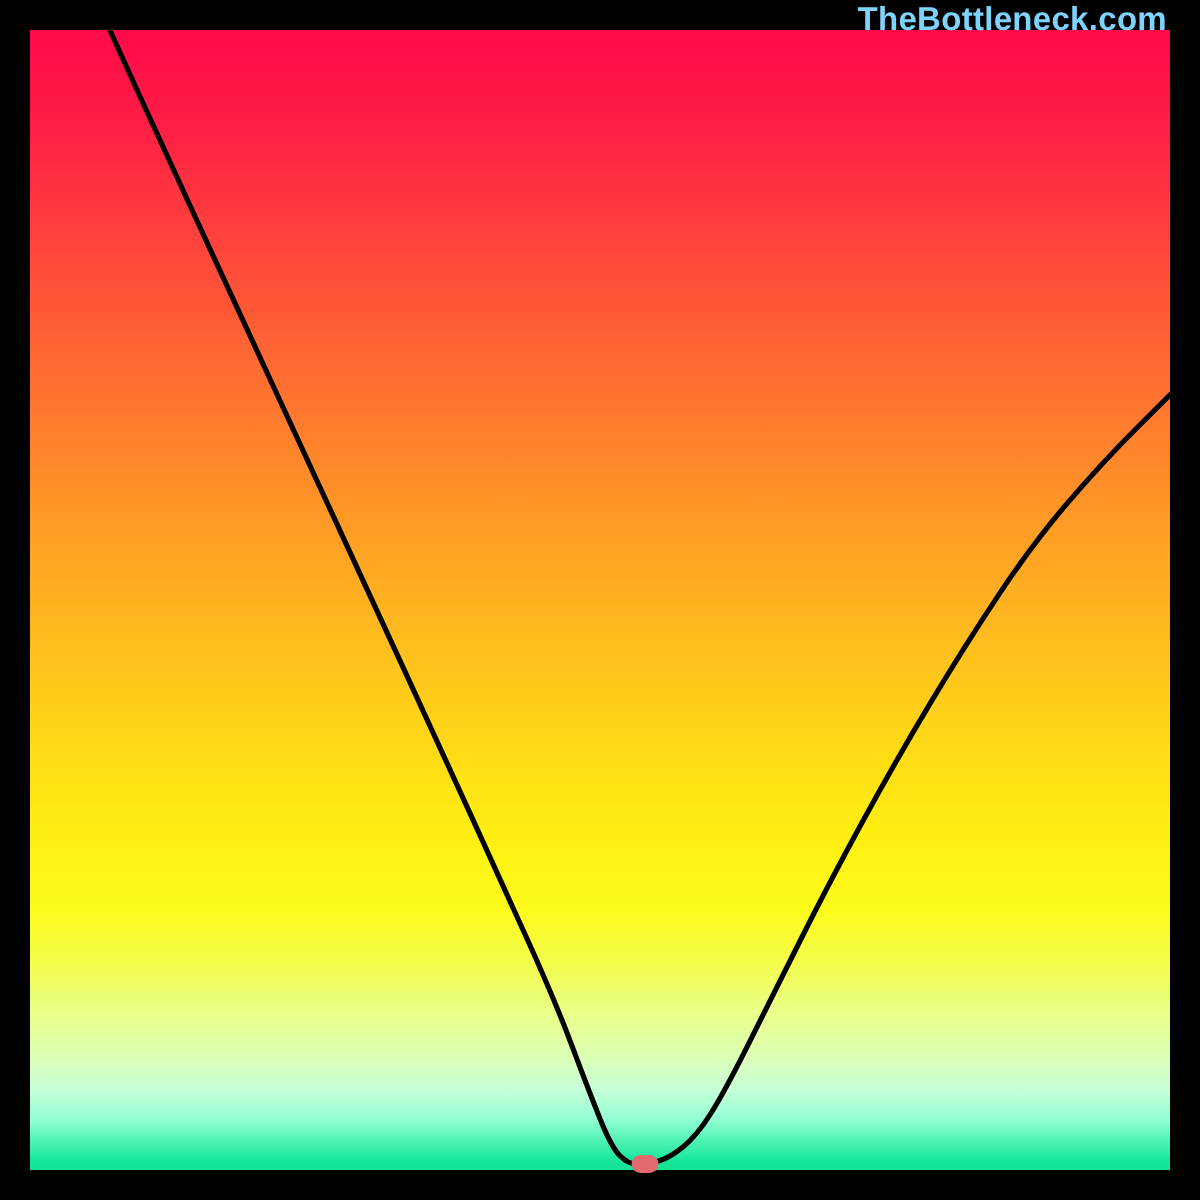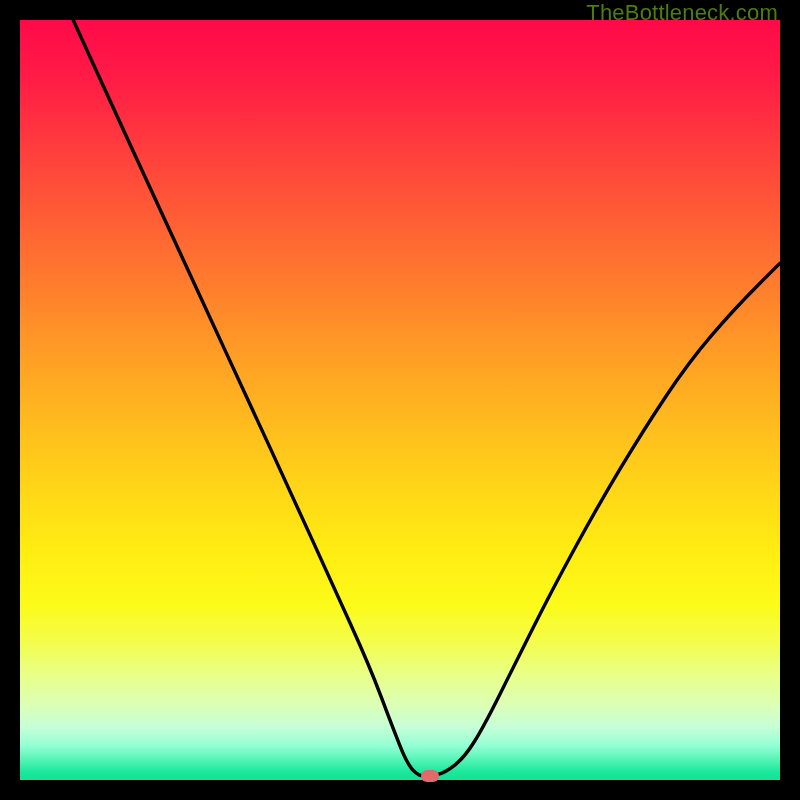--- a/index.html
+++ b/index.html
@@ -48,23 +48,23 @@
     position: absolute;
     left: 0;
     top: 0;
     width: 760px;
     height: 760px;
   }
   .watermark {
     position: absolute;
     top: 0px;
     right: 22px;
-    color: #4d7c0f;
+    color: #7dd3fc;
     font-size: 22px;
-    font-weight: 400;
+    font-weight: 700;
     letter-spacing: 0.2px;
     user-select: none;
   }
   .marker {
     position: absolute;
     width: 18px;
     height: 12px;
     background: #e06a6c;
     border-radius: 6px;
     transform: translate(-50%, -50%);

